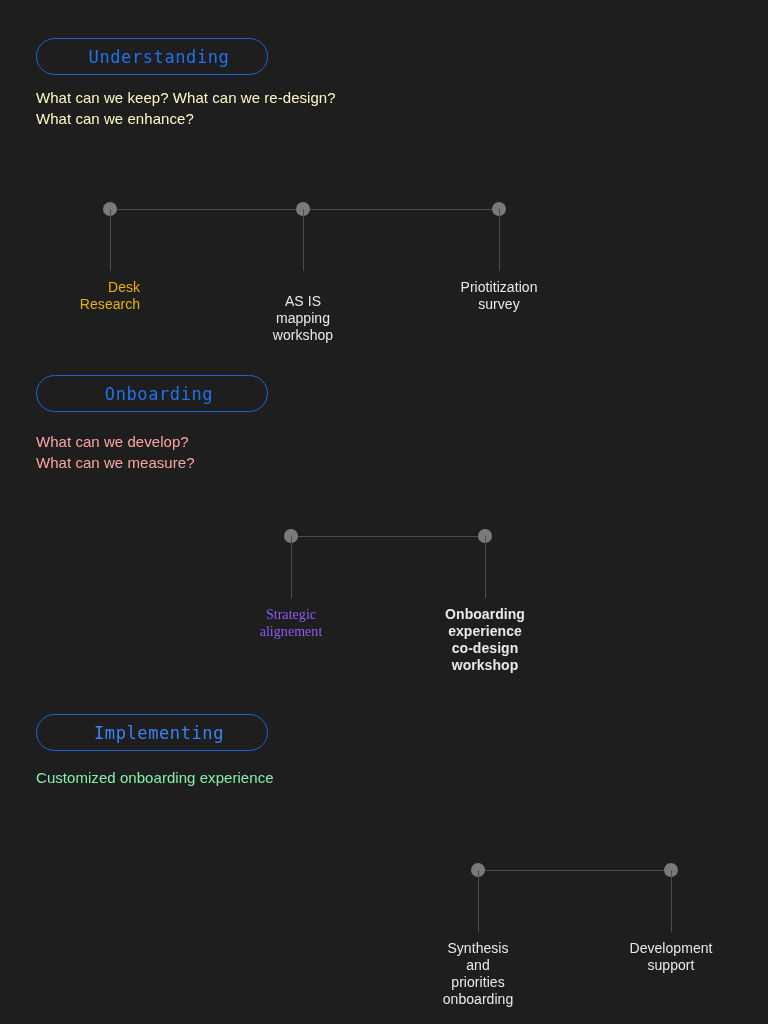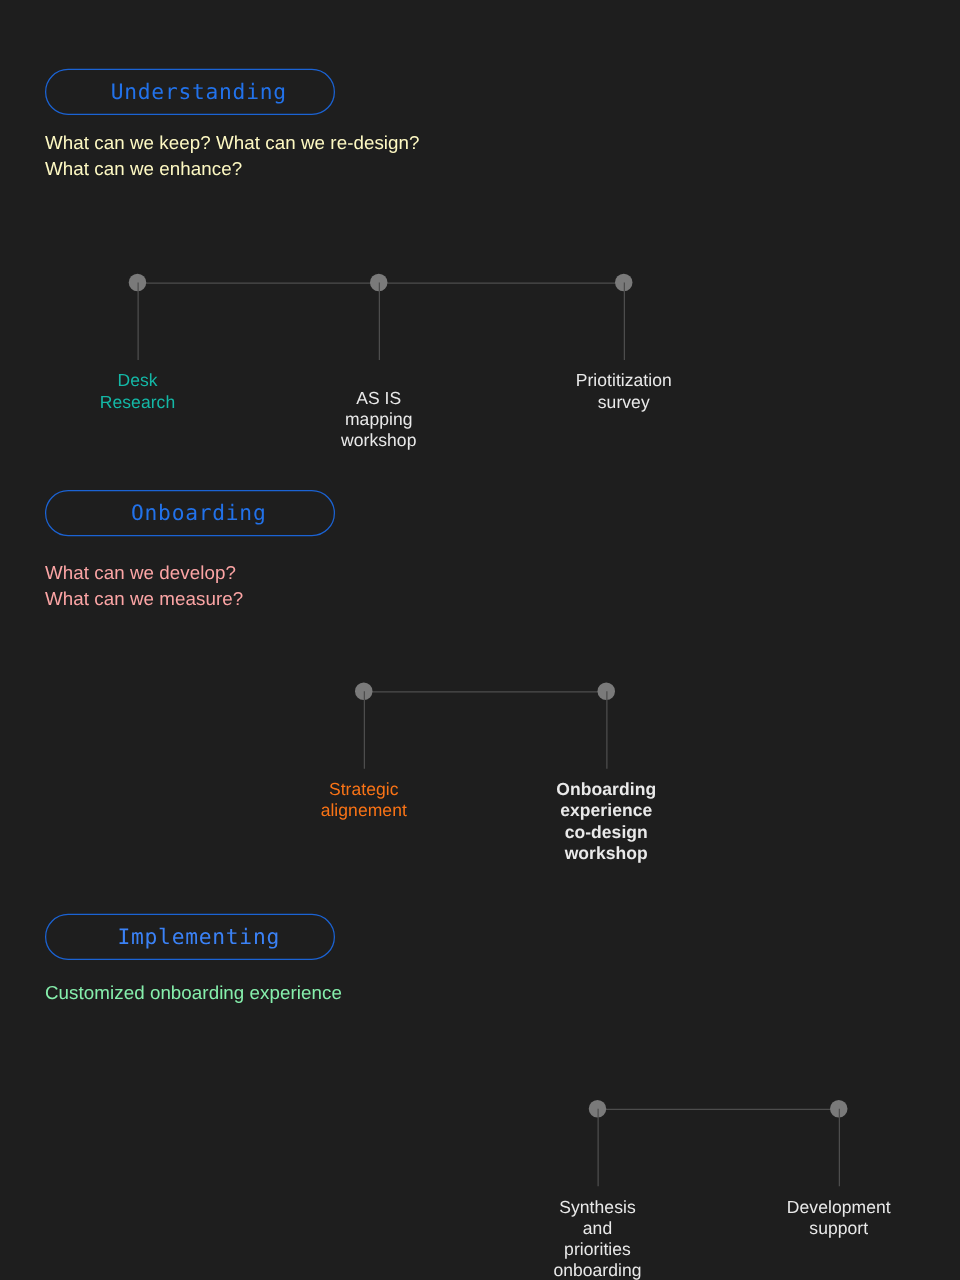--- a/index.html
+++ b/index.html
@@ -11,21 +11,20 @@
     height: 1024px;
     background: #1e1e1e;
     font-family: "Liberation Sans", sans-serif;
     overflow: hidden;
     position: relative;
   }
   .canvas {
     position: relative;
     width: 768px;
     height: 944px;
-    margin-top: 17px;
   }
 
   
   .phase {
     position: absolute;
     left: 0;
     width: 768px;
   }
   .pill {
     position: absolute;
@@ -106,21 +105,21 @@
 <div class="canvas" id="canvas">
     <div class="phase">
       <div class="pill" style="top: 38px; border-color: rgb(27, 99, 212); color: rgb(34, 114, 234);">Understanding</div>
       <div class="phase-desc" style="top: 88px; color: #fef9c3;">What can we keep? What can we re-design?
 What can we enhance?</div>
       <div class="timeline" style="top: 209px;">
         <div class="connector" style="left: 110px; width: 389px; top: 0px; background: rgb(77, 77, 77);"></div>
         <div class="node" style="left: 110px;">
           <span class="dot" style="background: rgb(122, 122, 122);"></span>
           <span class="stem" style="height: 62px; background: rgb(77, 77, 77);"></span>
-          <div class="node-label" style="top: 70px; color: #14b8a6;">Desk
+          <div class="node-label" style="top: 70px; color: #eab308; text-align: right;">Desk
 Research</div>
         </div>
         <div class="node" style="left: 303px;">
           <span class="dot" style="background: rgb(122, 122, 122);"></span>
           <span class="stem" style="height: 62px; background: rgb(77, 77, 77);"></span>
           <div class="node-label" style="top: 84px; color: rgb(233, 233, 233);">AS IS mapping
 workshop</div>
         </div>
         <div class="node" style="left: 499px;">
           <span class="dot" style="background: rgb(122, 122, 122);"></span>
@@ -132,21 +131,21 @@
     </div>
     <div class="phase">
       <div class="pill" style="top: 375px; border-color: rgb(27, 99, 212); color: rgb(34, 114, 234);">Onboarding</div>
       <div class="phase-desc" style="top: 432px; color: #fca5a5;">What can we develop?
 What can we measure?</div>
       <div class="timeline" style="top: 536px;">
         <div class="connector" style="left: 291px; width: 194px; top: 0px; background: rgb(77, 77, 77);"></div>
         <div class="node" style="left: 291px;">
           <span class="dot" style="background: rgb(122, 122, 122);"></span>
           <span class="stem" style="height: 62px; background: rgb(77, 77, 77);"></span>
-          <div class="node-label" style="top: 70px; color: #f97316;">Strategic
+          <div class="node-label" style="top: 70px; color: #8b5cf6; font-family: Liberation Serif, serif;">Strategic
 alignement</div>
         </div>
         <div class="node" style="left: 485px;">
           <span class="dot" style="background: rgb(122, 122, 122);"></span>
           <span class="stem" style="height: 62px; background: rgb(77, 77, 77);"></span>
           <div class="node-label" style="top: 70px; color: rgb(233, 233, 233); font-weight: bold;">Onboarding experience
 co-design workshop</div>
         </div>
       </div>
     </div>

